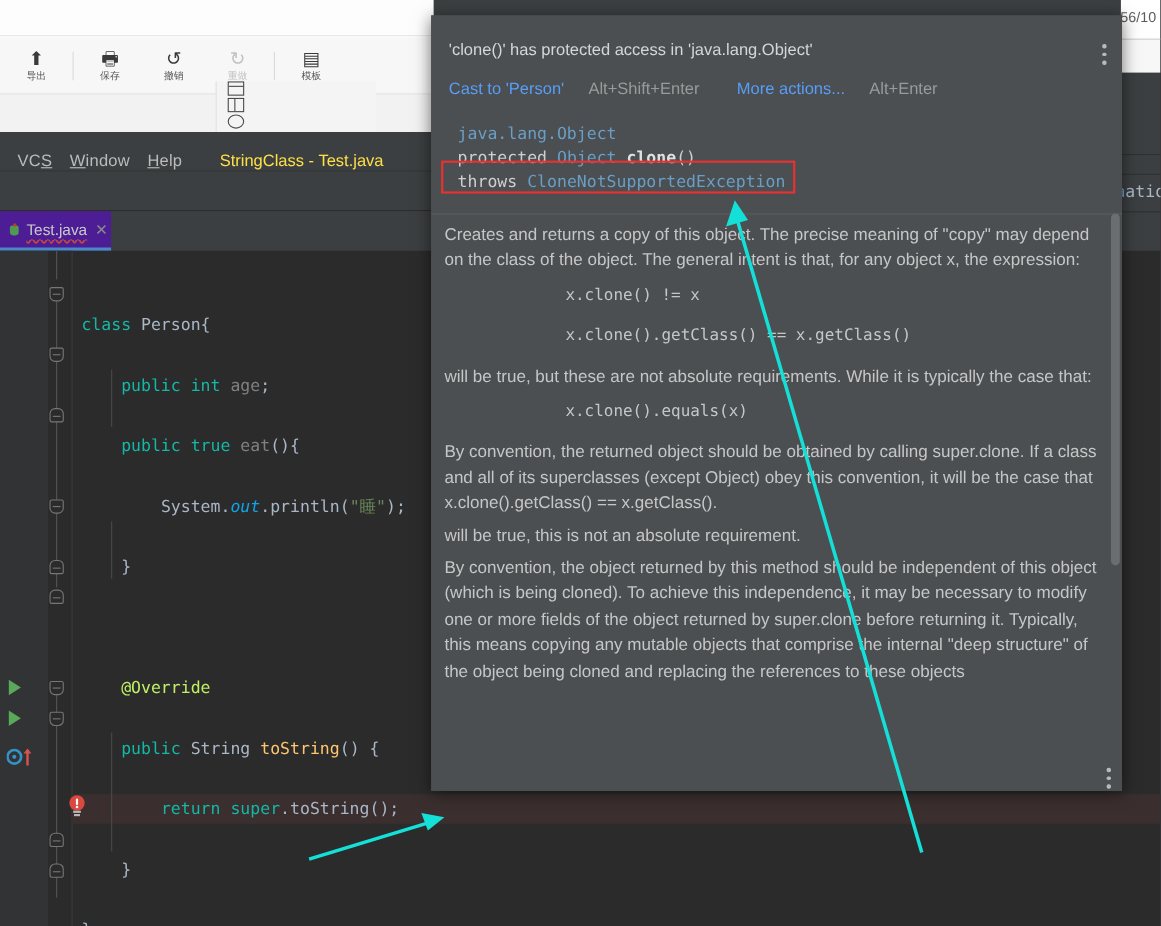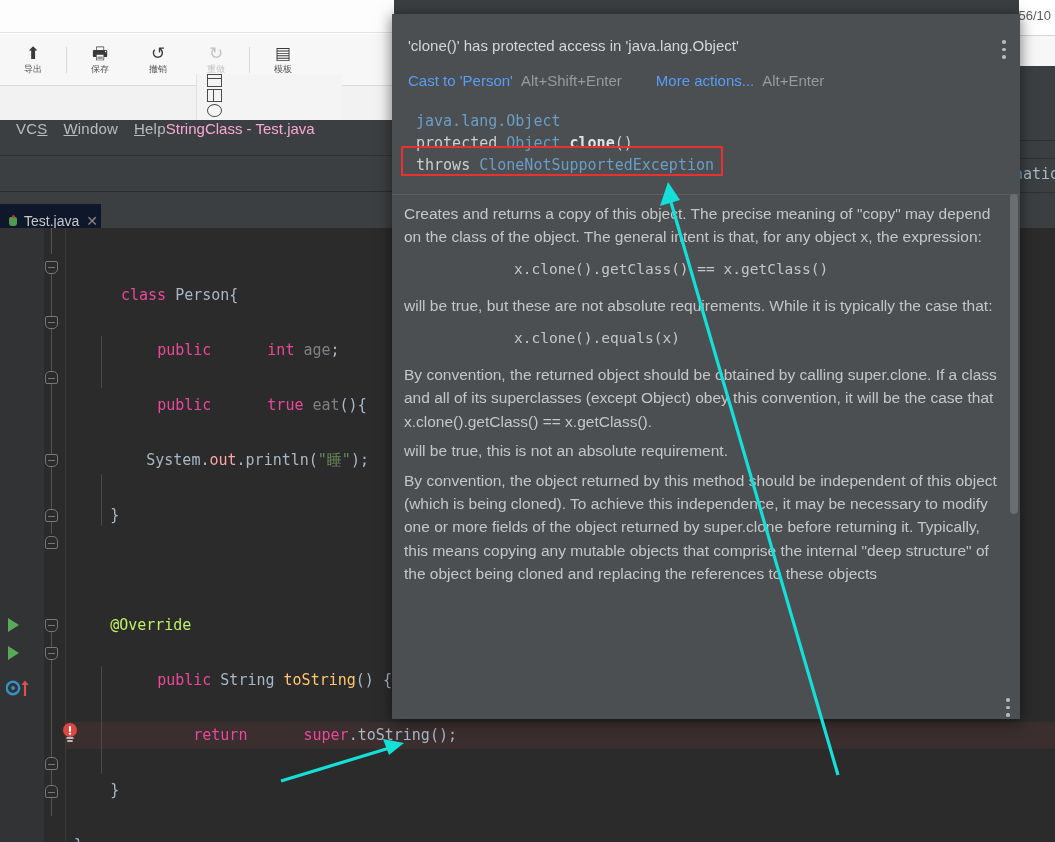--- a/index.html
+++ b/index.html
@@ -48,44 +48,43 @@
     display:flex; flex-direction:column; align-items:flex-start; padding-left:10px; gap:2px;
   }
   .panel-icons .pi { width:15px; height:13px; border:1.4px solid #4a4a4a; position:relative; }
   .panel-icons .pi.a::after { content:""; position:absolute; left:0; right:0; top:3px; height:1.4px; background:#4a4a4a; }
   .panel-icons .pi.b::after { content:""; position:absolute; top:0; bottom:0; left:5px; width:1.4px; background:#4a4a4a; }
   .panel-icons .pi.c { border-radius:50%; }
 
   
   .menubar {
     position:absolute; left:0; top:120px; width:394px; height:36px;
-    background:#3c3f41; display:flex; align-items:flex-start;
+    background:#3c3f41; display:flex; align-items:flex-end;
     border-bottom:1px solid #323232;
   }
   .menu-item {
     color:#bbbbbb; font-size:15px; margin-left:16px; letter-spacing:.2px;
   }
   .menu-item .mn { text-decoration:underline; }
-  .win-title { color:#f9a8d4; font-size:15px; white-space:nowrap; }
+  .win-title { color:#fde047; font-size:15px; margin-left:34px; white-space:nowrap; }
 
   .subbar {
     position:absolute; left:0; top:156px; width:394px; height:36px;
     background:#3c3f41; border-bottom:1px solid #2b2b2b;
   }
 
   
   .tabrow {
     position:absolute; left:0; top:192px; width:1055px; height:36px;
     background:#3c3f41;
   }
   .tab {
     position:absolute; left:0; top:0; width:101px; height:36px;
-    background:#0f172a; display:flex; align-items:center; padding:0 8px;
+    background:#4c1d95; display:flex; align-items:center; padding:0 8px;
     border-bottom:3px solid #4a88c7;
-    margin-top:12px;
   }
   .tab-icon { width:11px; height:12px; flex:0 0 auto; margin-right:5px; position:relative; }
   .tab-icon::before{ content:""; position:absolute; left:1px; top:2px; width:8px; height:9px;
     background:#4f9a4f; border-radius:2px 2px 3px 3px; }
   .tab-icon::after{ content:""; position:absolute; left:4px; top:0px; width:3px; height:3px;
     background:#c0392b; border-radius:50%; }
   .tab-label {
     color:#c9c9c9; font-size:14px; position:relative;
     text-decoration: underline wavy #c9493c; text-underline-offset:3px;
   }
@@ -103,22 +102,22 @@
     position:absolute; left:44px; top:0; width:22px; height:614px; background:#2b2b2b;
     border-right:1px solid #3a3a3a;
   }
   .code {
     position:absolute; left:66px; top:0; right:0; height:614px;
     font-family:"DejaVu Sans Mono", monospace; font-size:15px; line-height:27.5px;
     color:#a9b7c6; white-space:pre;
     padding-top:26px;
   }
   .code .ln { height:27.5px; padding-left:8px; }
-  .kw { color:#ec4899;margin-left:47px; }
-  .fld-i { color:#fca5a5; }
+  .kw { color:#14b8a6; }
+  .fld-i { color:#0ea5e9; font-style:italic; }
   .mth { color:#ffc66d; }
   .str { color:#6a8759; }
   .ann { color:#bef264; }
   .gray { color:#808080; }
   .plain { color:#a9b7c6; }
 
   .err-line { position:absolute; left:66px; top:0; width:989px; height:27px; background:#3a2e2e; }
 
   
   .run-arrow {
@@ -177,21 +176,21 @@
     background:#4b4f52;
   }
   .popup-msg {
     position:absolute; left:16px; top:23px; color:#d6d6d6; font-size:15px;
   }
   .popup-actions {
     position:absolute; left:16px; top:58px; display:flex; align-items:baseline; gap:0;
     white-space:nowrap;
   }
   .act-link { color:#589df6; font-size:15px; }
-  .act-key { color:#9a9a9a; font-size:15px; margin-left:8px; }
+  .act-key { color:#9a9a9a; font-size:15px; margin-left:22px; }
   .act-gap { display:inline-block; width:34px; }
   .kebab {
     position:absolute; width:4px; display:flex; flex-direction:column; gap:4px; align-items:center;
   }
   .kebab i { width:3.5px; height:3.5px; border-radius:50%; background:#b9b9b9; display:block; }
 
   .doc-body {
     position:absolute; left:0; top:84px; width:628px; height:621px;
     background:#4b4f52; overflow:hidden;
   }
@@ -395,20 +394,21 @@
 
     <div class="doc-body">
       <div class="doc-sig"><span class="sig-blue">java.lang.Object</span>
 <span class="sig-kw">protected</span> <span class="sig-blue">Object</span> <span class="sig-bold">clone</span><span class="sig-kw">()</span>
 <span class="sig-kw">throws</span> <span class="sig-blue">CloneNotSupportedException</span></div>
 
       <div class="sig-div"></div>
 
       <div class="doc-text">
         <p>Creates and returns a copy of this object. The precise meaning of "copy" may depend on the class of the object. The general intent is that, for any object x, the expression:</p>
+        <div class="doc-code">x.clone() != x</div>
         <div class="doc-code">x.clone().getClass() == x.getClass()</div>
         <p>will be true, but these are not absolute requirements. While it is typically the case that:</p>
         <div class="doc-code">x.clone().equals(x)</div>
         <p>By convention, the returned object should be obtained by calling super.clone. If a class and all of its superclasses (except Object) obey this convention, it will be the case that x.clone().getClass() == x.getClass().</p>
         <p>will be true, this is not an absolute requirement.</p>
         <p>By convention, the object returned by this method should be independent of this object (which is being cloned). To achieve this independence, it may be necessary to modify one or more fields of the object returned by super.clone before returning it. Typically, this means copying any mutable objects that comprise the internal "deep structure" of the object being cloned and replacing the references to these objects</p>
       </div>
 
       <div class="doc-scrollbar"></div>
       <div class="kebab doc-kebab-bottom">

